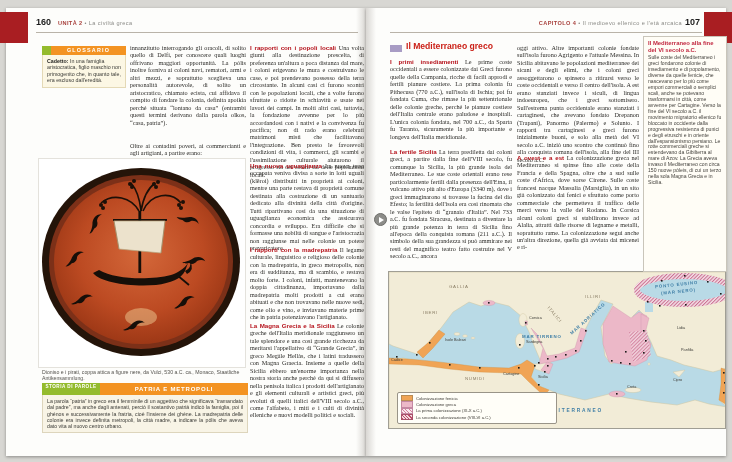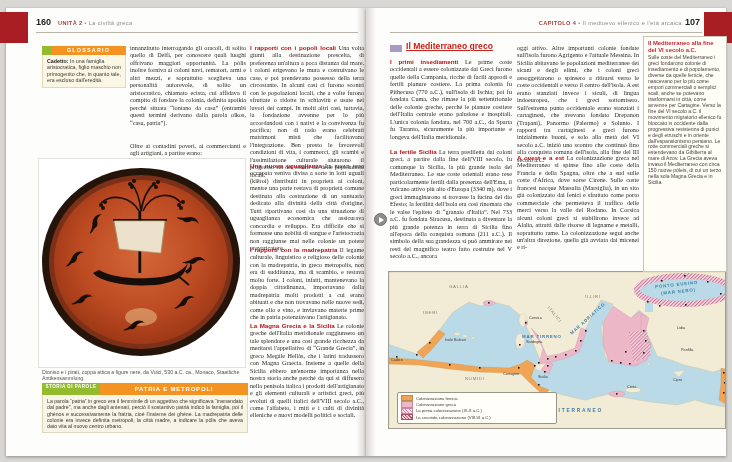--- a/index.html
+++ b/index.html
@@ -194,21 +194,21 @@
   <div class="page right">
     <div class="redtab" style="left:338px;top:4px;"></div>
     <div class="runhead" style="right:44px;top:11.5px;left:auto;">
       <span class="accent">CAPITOLO 4</span>
       <span>• Il medioevo ellenico e l'età arcaica</span>
     </div>
     <div class="pagenum" style="right:26px;left:auto;top:9px;position:absolute;">107</div>
     <div class="hdr-rule" style="left:24px;top:24px;width:312px;"></div>
 
     <div class="sectsq" style="left:24px;top:37px;"></div>
-    <div class="secttitle" style="left:40px;top:33px;text-decoration:underline;">Il Mediterraneo greco</div>
+    <div class="secttitle" style="left:40px;top:33px;">Il Mediterraneo greco</div>
 
     <div class="mediaicon"></div>
 
     <p class="body" style="left:24px;top:50px;width:122px;">
       <span class="lead">I primi insediamenti</span>
       <span>Le prime coste occidentali a essere colonizzate dai Greci furono quelle della Campania, ricche di facili approdi e fertili pianure costiere. La prima colonia fu Pithecusa (770 a.C.), sull'isola di Ischia; poi fu fondata Cuma, che rimase la più settentrionale delle colonie greche, perché le pianure costiere dell'Italia centrale erano paludose e inospitali. L'unica colonia fondata, nel 700 a.C., da Sparta fu Taranto, sicuramente la più importante e longeva dell'Italia meridionale.</span>
     </p>
     <p class="body" style="left:24px;top:140px;width:122px;">
       <span class="lead">La fertile Sicilia</span>
       <span>La terra prediletta dai coloni greci, a partire dalla fine dell'VIII secolo, fu comunque la Sicilia, la più grande isola del Mediterraneo. Le sue coste orientali erano rese particolarmente fertili dalla presenza dell'Etna, il vulcano attivo più alto d'Europa (3340 m), dove i greci immaginarono si trovasse la fucina del dio Efesto; la fertilità dell'isola era così rinomata che le valse l'epiteto di “granaio d'Italia”. Nel 733 a.C. fu fondata Siracusa, destinata a diventare la più grande potenza in terra di Sicilia fino all'epoca della conquista romana (211 a.C.). Il simbolo della sua grandezza si può ammirare nei resti del magnifico teatro fatto costruire nel V secolo a.C., ancora</span>

